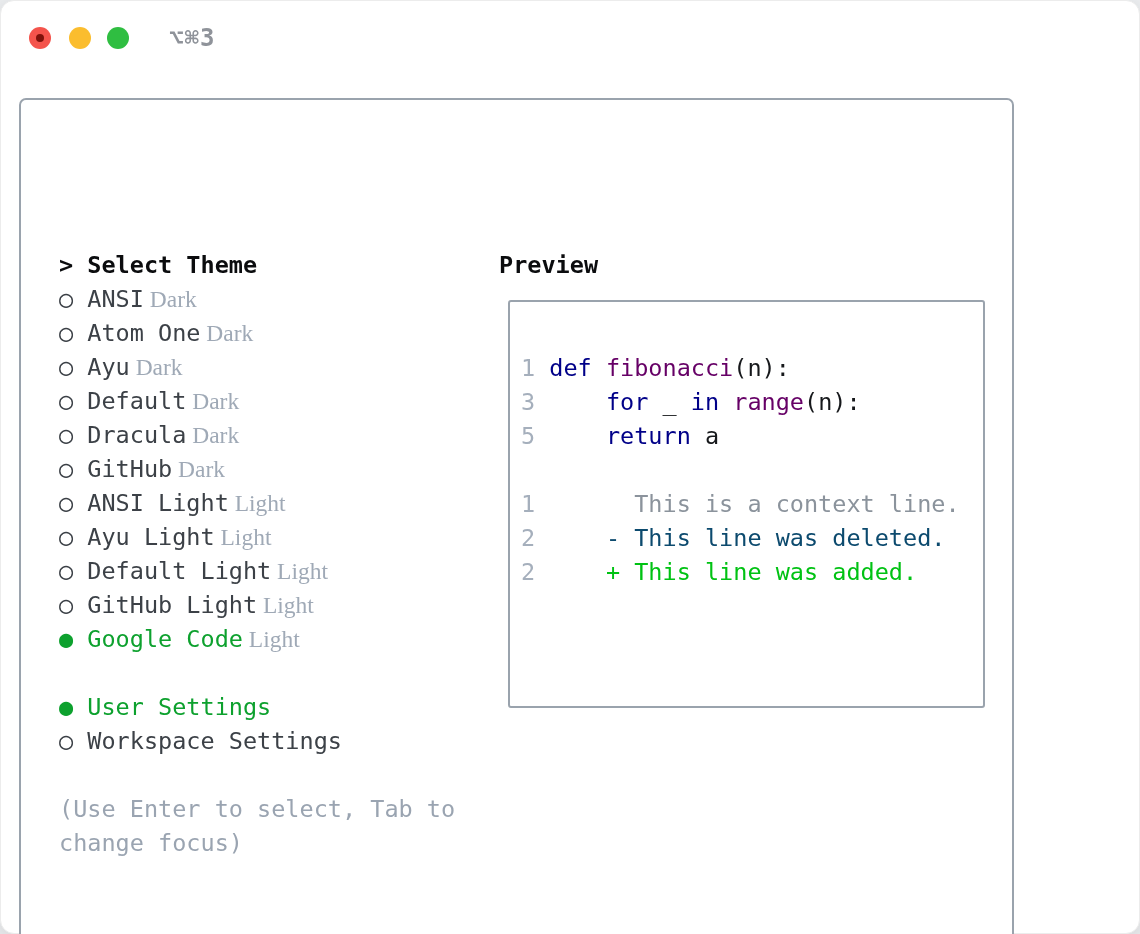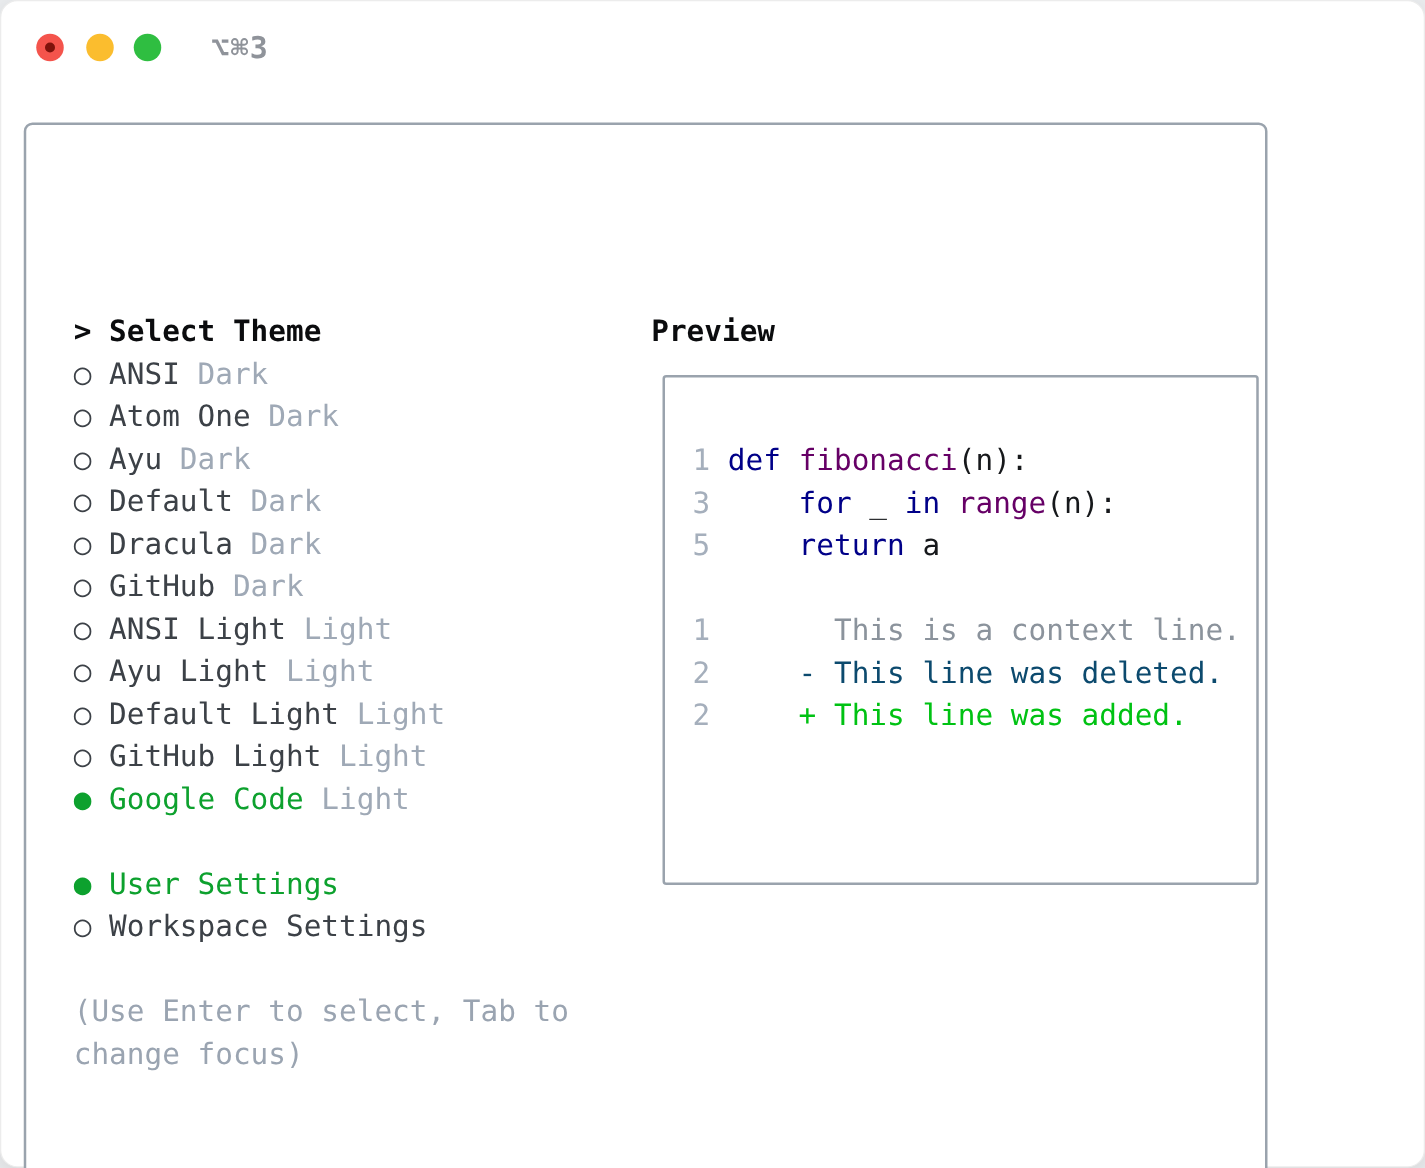--- a/index.html
+++ b/index.html
@@ -15,32 +15,32 @@
   .tl.green  { left:106px; background:#2fbe41; }
   .tl .dot { position:absolute; left:7px; top:7px; width:8px; height:8px;
              border-radius:50%; background:#7e120b; }
   .wtitle { position:absolute; left:168px; top:24px; font-size:24px; line-height:26px;
             font-weight:bold; color:#8f939a; letter-spacing:1px; white-space:pre; }
   
   .panel { position:absolute; left:18px; top:97px; width:995px; height:911px;
            border:2px solid #9aa3ad; border-radius:7px; background:#fff; }
   .row { height:34px; line-height:34px; font-size:23.5px; white-space:pre; }
   .left  { position:absolute; left:38px; top:148px; }
-  .right { position:absolute; left:500px; top:148px; }
+  .right { position:absolute; left:478px; top:148px; }
   .header { font-weight:bold; color:#0b0c0e; }
   .prefix { margin-right:1ch; font-weight:bold; color:#0b0c0e; }
   .titem .marker   { color:#3c4147; }
   .titem .tname    { color:#3c4147; }
-  .titem .tvariant { color:#9fa9b6; }
+  .titem .tvariant { color:#9fa9b6;font-family:Liberation Serif, serif; }
   .titem.sel .marker, .titem.sel .tname { color:#0da12e; }
   .apply-header { padding-left:2ch; color:#17181b; }
   .hint { color:#9aa4b1; }
   .preview-box { position:absolute; left:9px; top:52px; width:477px; height:408px;
                  border:2px solid #9aa3ad; border-radius:3px; background:#fff; }
-  #code-block { margin-top:49px; padding-left:22px; }
+  #code-block { margin-top:49px; padding-left:11px; }
   .crow { height:34px; line-height:34px; font-size:23.5px; white-space:pre; }
   .ln  { color:#a5afbc; }
   .kw  { color:#000088; }
   .fn  { color:#660066; }
   .lit { color:#006666; }
   .pl  { color:#16181b; }
   .ctx { color:#8b939c; }
   .del { color:#0c4a6e; }
   .add { color:#00c213; }
 </style>

